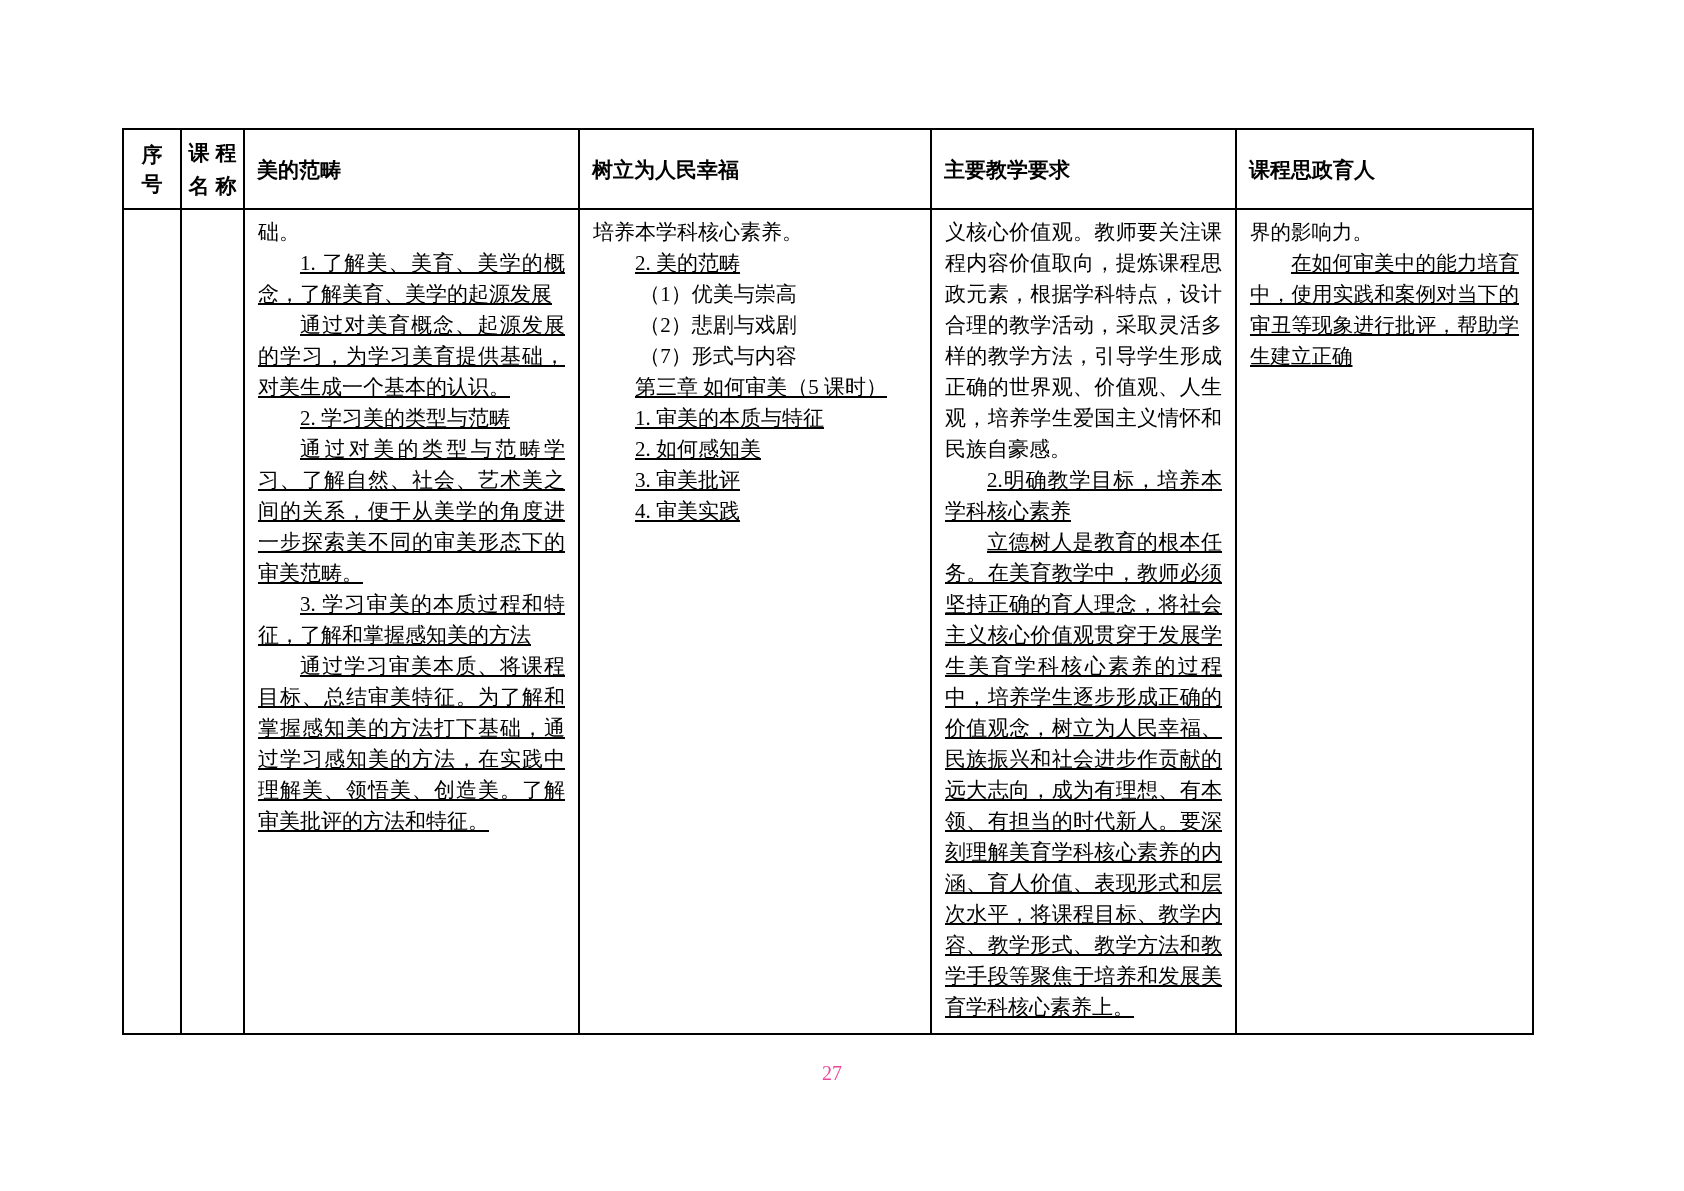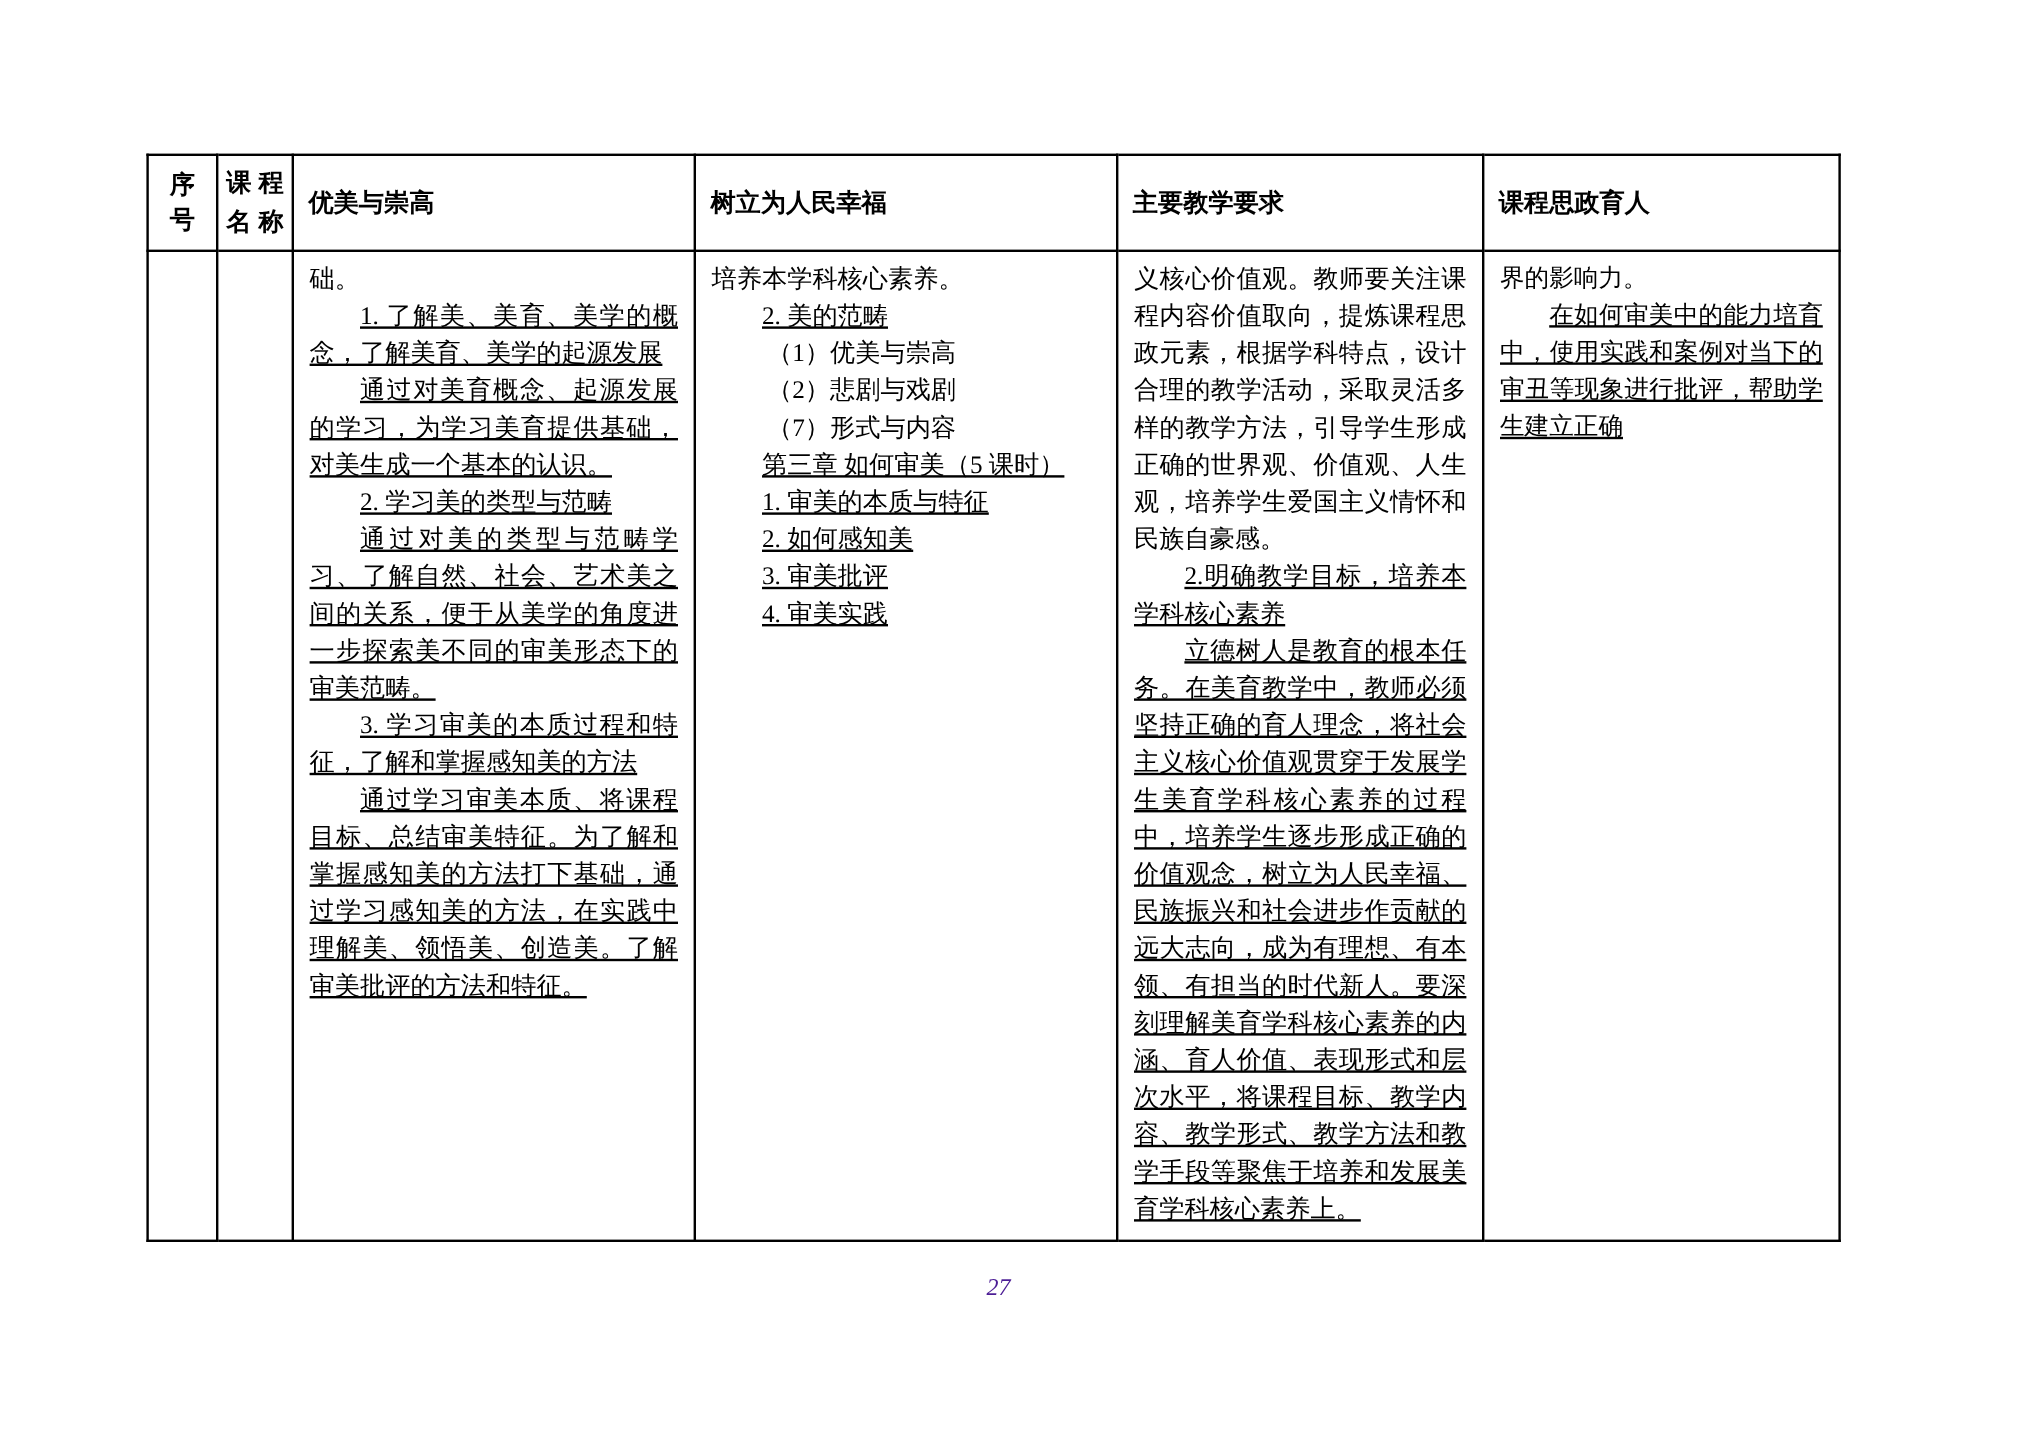--- a/index.html
+++ b/index.html
@@ -29,21 +29,21 @@
     height:810px;font-size:21px;line-height:31px;
     padding:7px 13px 6px 13px;text-align:left;
   }
   .para{margin:0;text-align:justify;line-break:strict;}
   .flush{text-indent:0;}
   .indent{text-indent:2em;text-decoration:underline;}
   .indent-list{text-indent:2.2em;}
   td.c-civic{font-size:20.5px;}
   .page-number{
     position:absolute;top:1062px;left:0;width:1664px;
-    text-align:center;font-size:20px;color:#4c1d95;font-style:italic;
+    text-align:center;font-size:20px;color:#ec4899;
   }
 </style>
 </head>
 <body>
 
 <div class="page">
 
   <table class="doc-table">
     <colgroup>
       <col style="width:58px">
@@ -58,21 +58,21 @@
         <th class="c-serial">
           <div class="vhdr">
             <div>序</div>
             <div>号</div>
           </div>
         </th>
         <th class="c-cname">
           <div class="spread">课程</div>
           <div class="spread">名称</div>
         </th>
-        <th>优美与崇高</th>
+        <th>美的范畴</th>
         <th>树立为人民幸福</th>
         <th>主要教学要求</th>
         <th>课程思政育人</th>
       </tr>
     </thead>
     <tbody>
       <tr class="body-row">
         <td></td>
         <td></td>
         <td>

